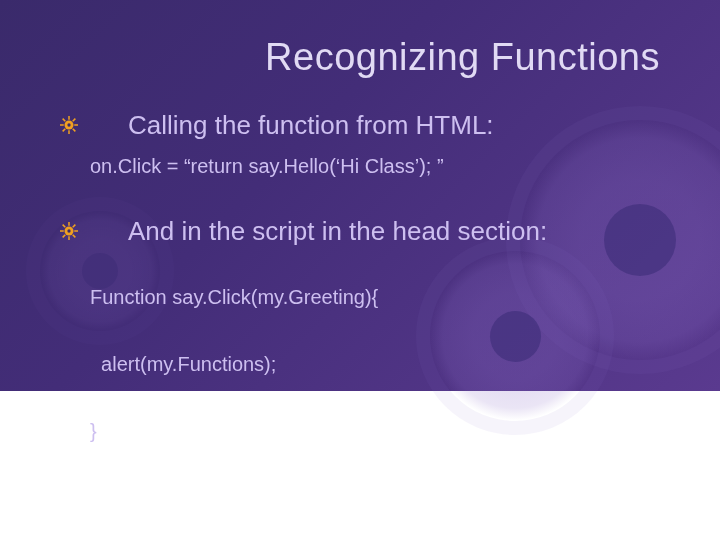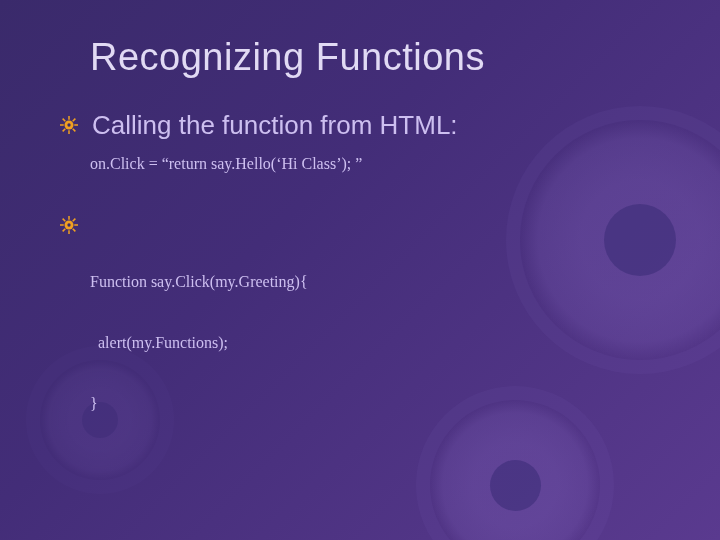--- a/index.html
+++ b/index.html
@@ -5,24 +5,25 @@
   html, body {
     margin: 0;
     padding: 0;
     width: 720px;
     height: 540px;
     overflow: hidden;
   }
   .slide {
     position: relative;
     width: 720px;
-    height: 540px;
+    height: 391px;
     background: linear-gradient(135deg, #3a2a6b 0%, #432d78 40%, #5a3a8f 100%);
     font-family: Arial, Helvetica, sans-serif;
     color: #b8a8e8;
+    text-align: right;
   }
   
   .gear {
     position: absolute;
     border-radius: 50%;
     background: radial-gradient(circle, rgba(140,110,200,0.25) 35%, rgba(140,110,200,0.18) 60%, rgba(140,110,200,0) 70%);
     box-shadow: 0 0 0 14px rgba(140,110,200,0.08);
   }
   .gear::before {
     content: "";
@@ -42,34 +43,35 @@
     font-size: 38px;
     color: #e1daf4;
     font-weight: 400;
     letter-spacing: 0.5px;
     margin: 0 0 30px 0;
   }
   .bullet-row {
     display: flex;
     align-items: flex-start;
     margin: 0 0 6px 0;
+    gap: 36px;
   }
   .bullet-cog {
     flex: 0 0 auto;
     margin: 7px 14px 0 -30px;
   }
   .bullet-cog svg { display: block; }
   .body-text {
     font-size: 26px;
     color: #cdbff0;
     line-height: 1.25;
   }
   .code-text {
-    font-family: Liberation Serif, serif;
-    font-size: 16px;
+    font-family: Liberation Sans, sans-serif;
+    font-size: 20px;
     color: #cdbff0;
     line-height: 1.45;
     margin: 4px 0 28px 0;
     white-space: pre;
   }
   .spacer { height: 26px; }
 </style>
 </head>
 <body>
 
@@ -114,20 +116,21 @@
                 <rect x="0" y="11" width="5" height="2"></rect>
                 <rect x="19" y="11" width="5" height="2"></rect>
                 <rect x="11" y="0" width="2" height="5" transform="rotate(45 12 12)"></rect>
                 <rect x="11" y="19" width="2" height="5" transform="rotate(45 12 12)"></rect>
                 <rect x="0" y="11" width="5" height="2" transform="rotate(45 12 12)"></rect>
                 <rect x="19" y="11" width="5" height="2" transform="rotate(45 12 12)"></rect>
               </g>
               <circle cx="12" cy="12" r="2.2" fill="#3a2a6b"></circle>
             </svg>
           </span>
+          <div class="body-text">And in the script in the head section:</div>
         </div>
         <div class="spacer"></div>
         <div class="bullet-row">
           <div class="code-text">Function say.Click(my.Greeting){</div>
         </div>
         <div class="bullet-row">
           <div class="code-text">  alert(my.Functions);</div>
         </div>
         <div class="bullet-row">
           <div class="code-text">}</div>

